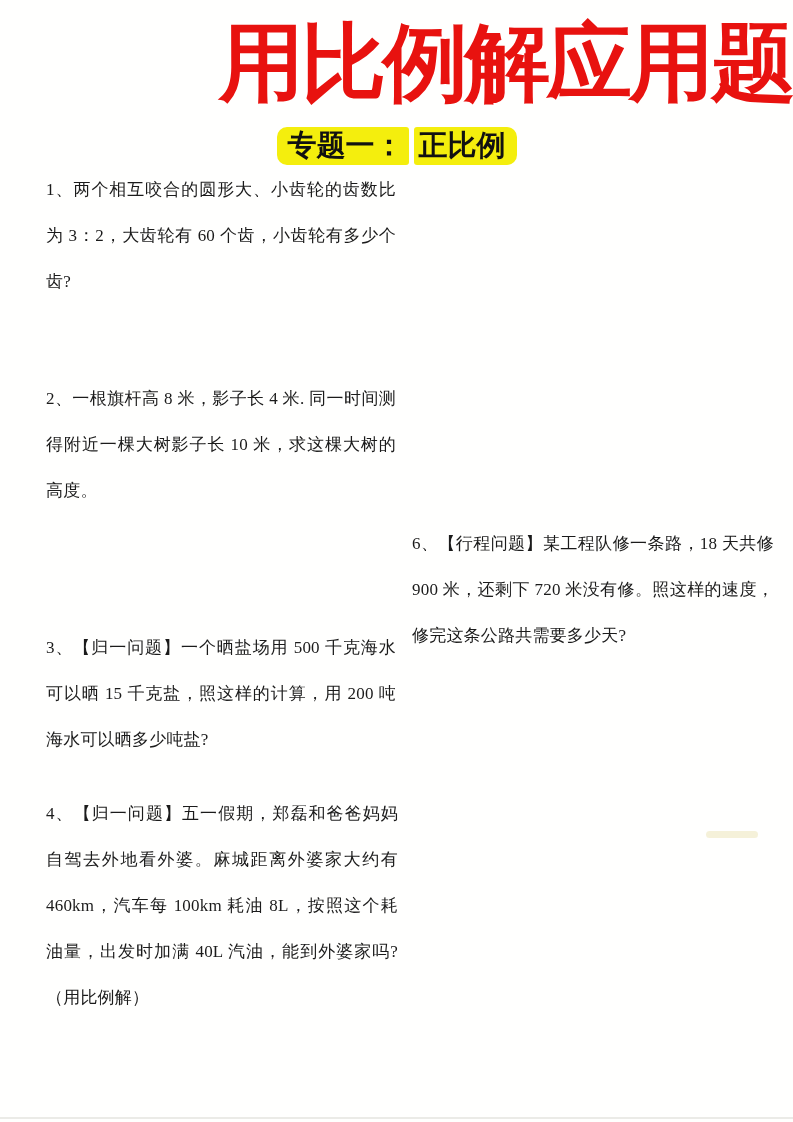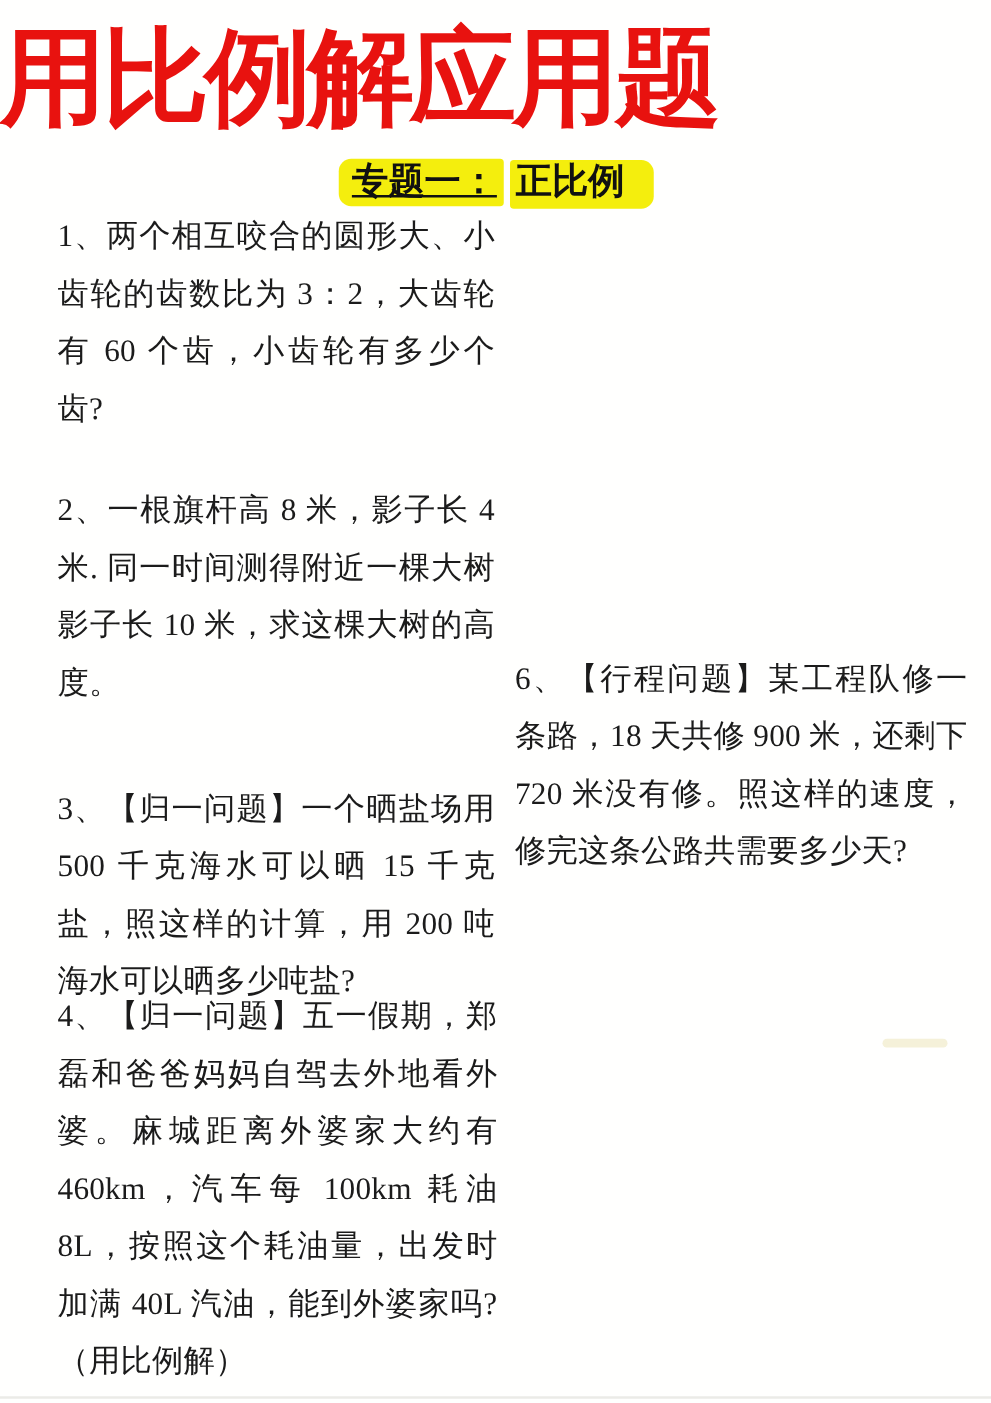--- a/index.html
+++ b/index.html
@@ -14,21 +14,21 @@
     background: #fffffe;
     overflow: hidden;
     font-family: "Liberation Serif", "DejaVu Serif", serif;
   }
   .title {
     position: absolute;
     top: 12px;
     left: 0;
     width: 100%;
     margin: 0;
-    text-align: left;
+    text-align: right;
     font-size: 85px;
     line-height: 1.2;
     font-weight: 700;
     letter-spacing: -3px;
     color: #e8120f;
   }
   .subtitle {
     position: absolute;
     top: 126px;
     left: 0;
@@ -40,39 +40,37 @@
     line-height: 1.35;
   }
   .hl {
     background: #f4ee0d;
     padding: 2px 5px 4px 5px;
     box-decoration-break: clone;
   }
   .hl-left {
     border-radius: 10px 3px 3px 10px;
     padding-left: 11px;
-    text-decoration: underline;
   }
   .hl-right {
     border-radius: 3px 10px 10px 3px;
-    padding-right: 23px;
+    padding-right: 11px;
     margin-left: 5px;
-    font-family: Liberation Mono, monospace;
   }
   .problem {
     position: absolute;
     margin: 0;
-    font-size: 25px;
+    font-size: 17px;
     line-height: 46px;
     color: #1b1b1b;
     text-align: justify;
     letter-spacing: 0.2px;
   }
   #p1 { left: 46px;  top: 167px; width: 350px; }
-  #p2 { left: 46px;  top: 386px; width: 350px; }
+  #p2 { left: 46px;  top: 376px; width: 350px; }
   #p3 { left: 46px;  top: 625px; width: 350px; }
   #p4 { left: 46px;  top: 791px; width: 352px; }
   #p5 { left: 412px; top: 191px; width: 360px; }
   #p6 { left: 412px; top: 521px; width: 362px; }
   .artifact {
     position: absolute;
     left: 706px;
     top: 831px;
     width: 52px;
     height: 7px;

